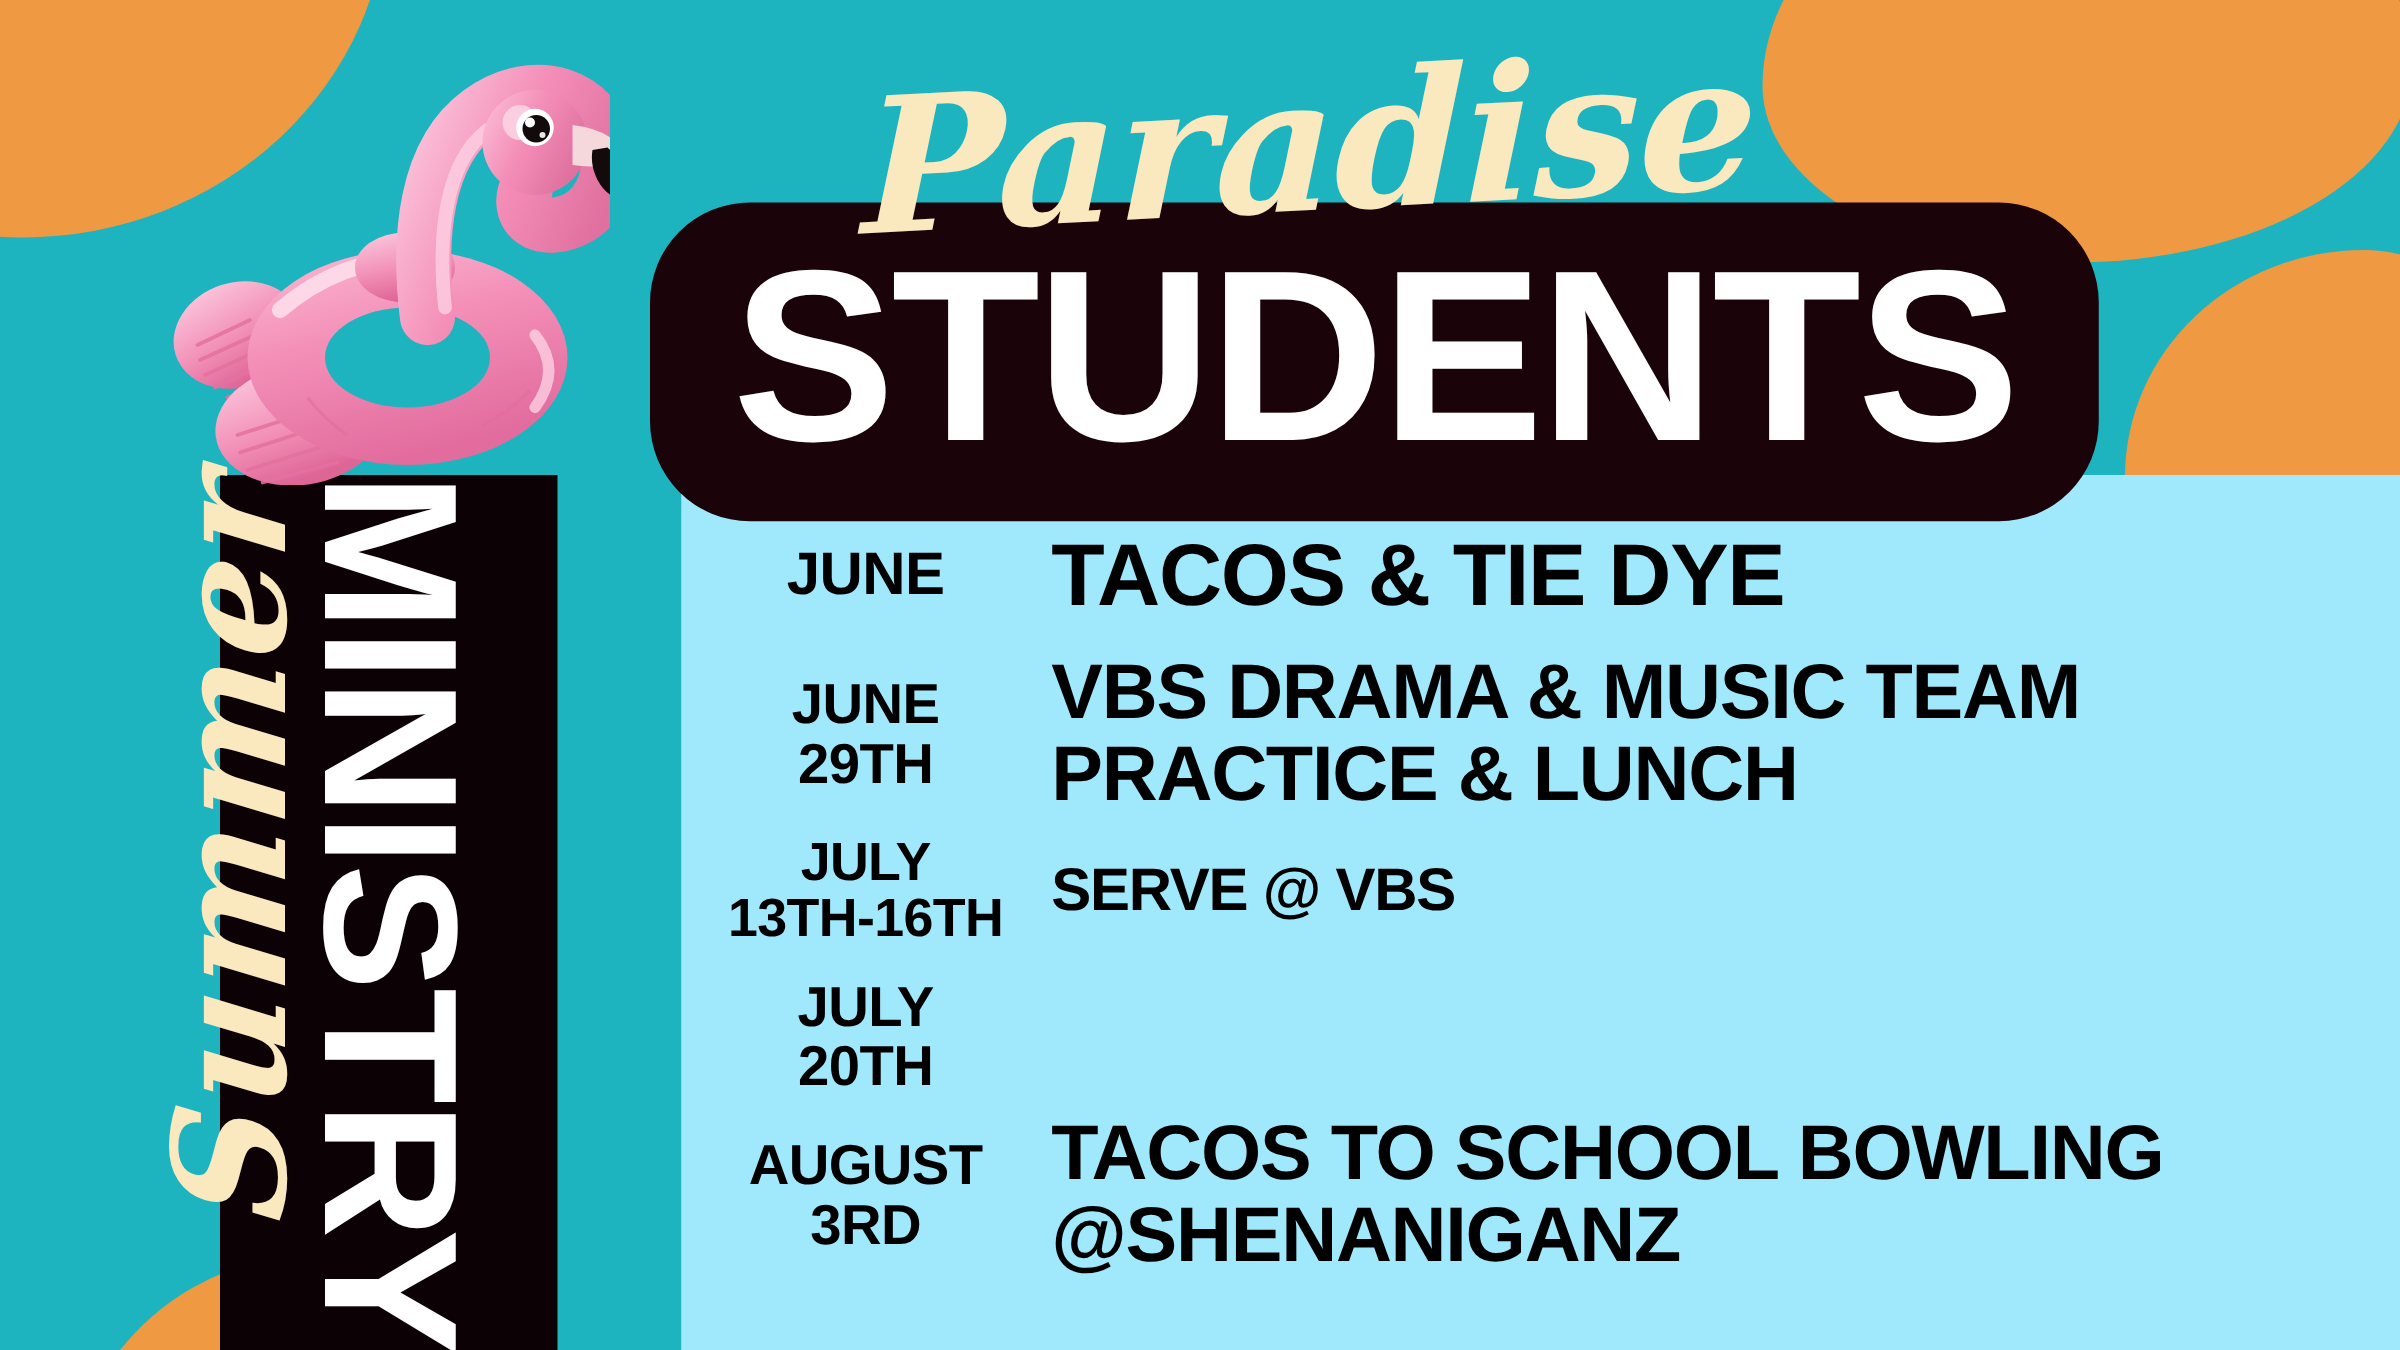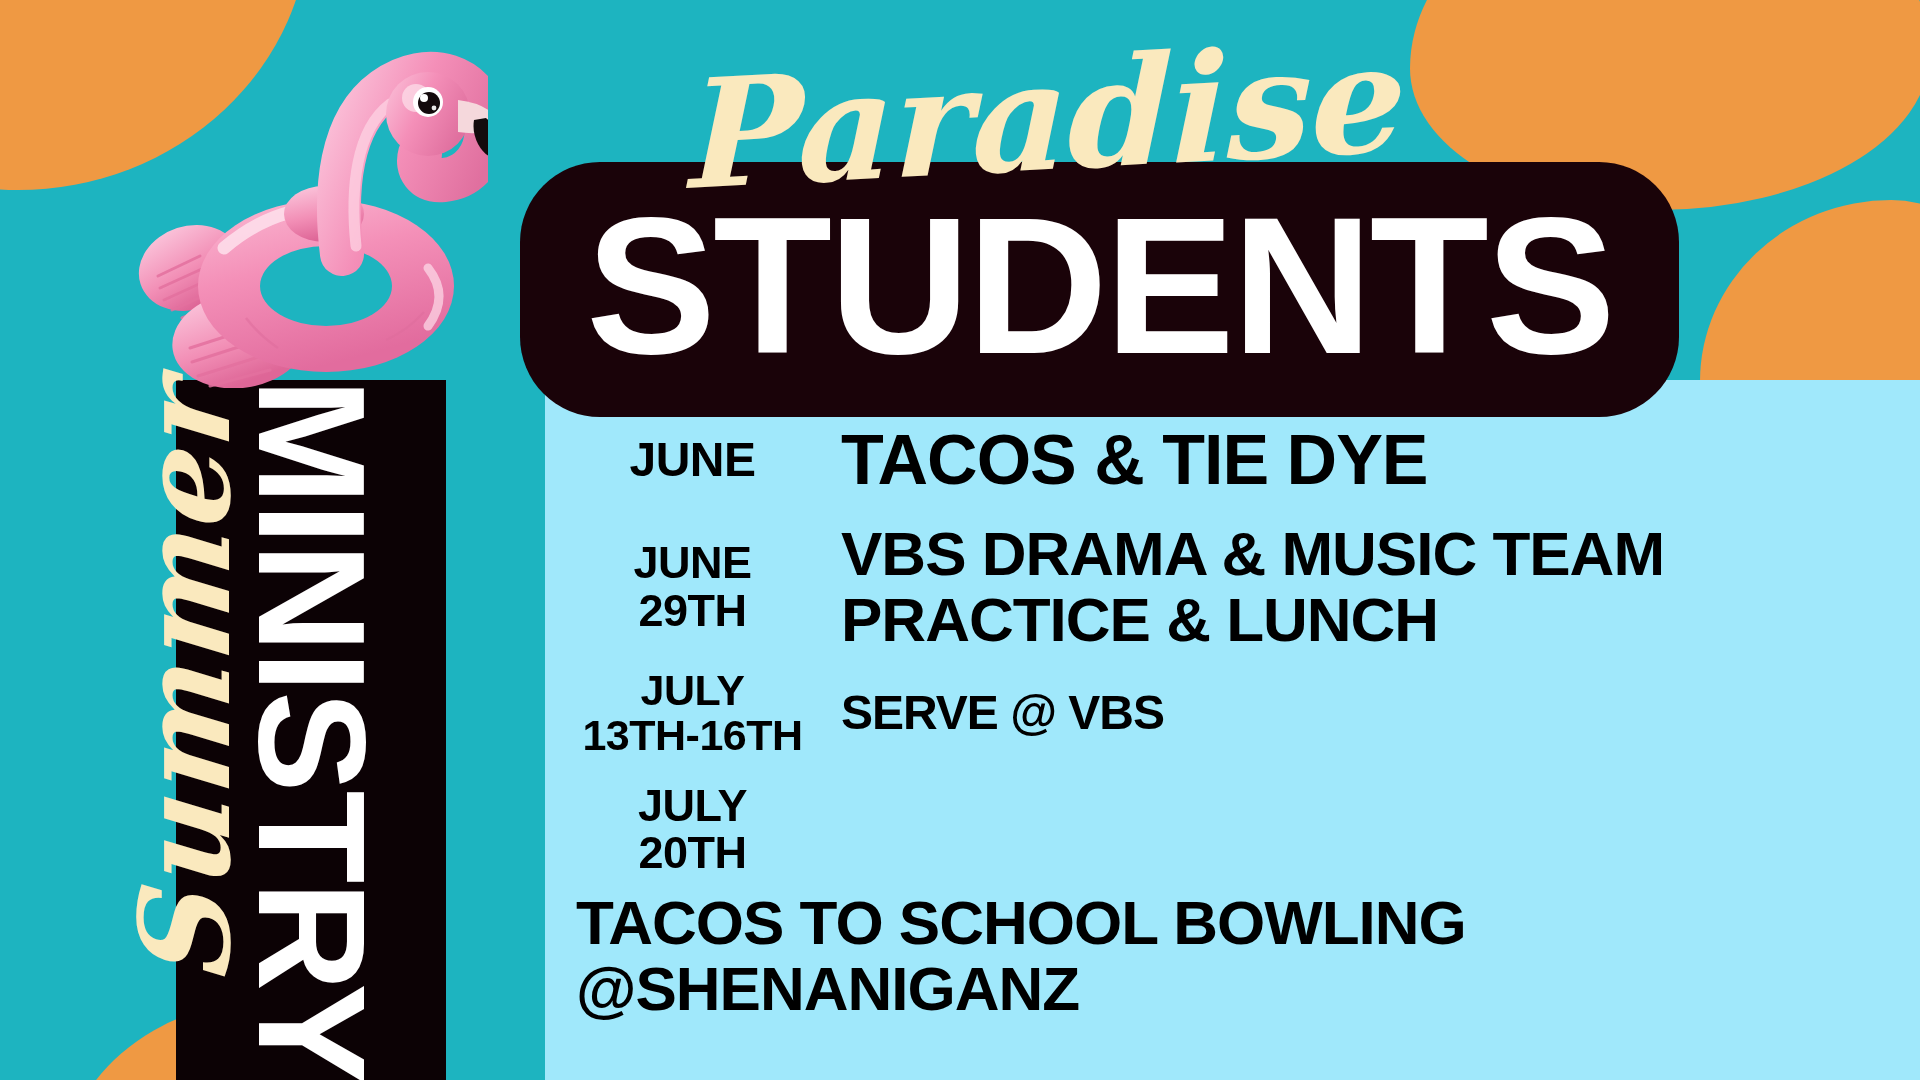--- a/index.html
+++ b/index.html
@@ -314,20 +314,24 @@
     </div>
 
     <div class="row r4">
       <div class="date">
         <div>JULY</div>
         <div>20TH</div>
       </div>
     </div>
 
     <div class="row r5">
+      <div class="date">
+        <div>AUGUST</div>
+        <div>3RD</div>
+      </div>
       <div class="event">
         <div>TACOS TO SCHOOL BOWLING</div>
         <div>@SHENANIGANZ</div>
       </div>
     </div>
   </div>
 
 </div>
 
 </body></html>

